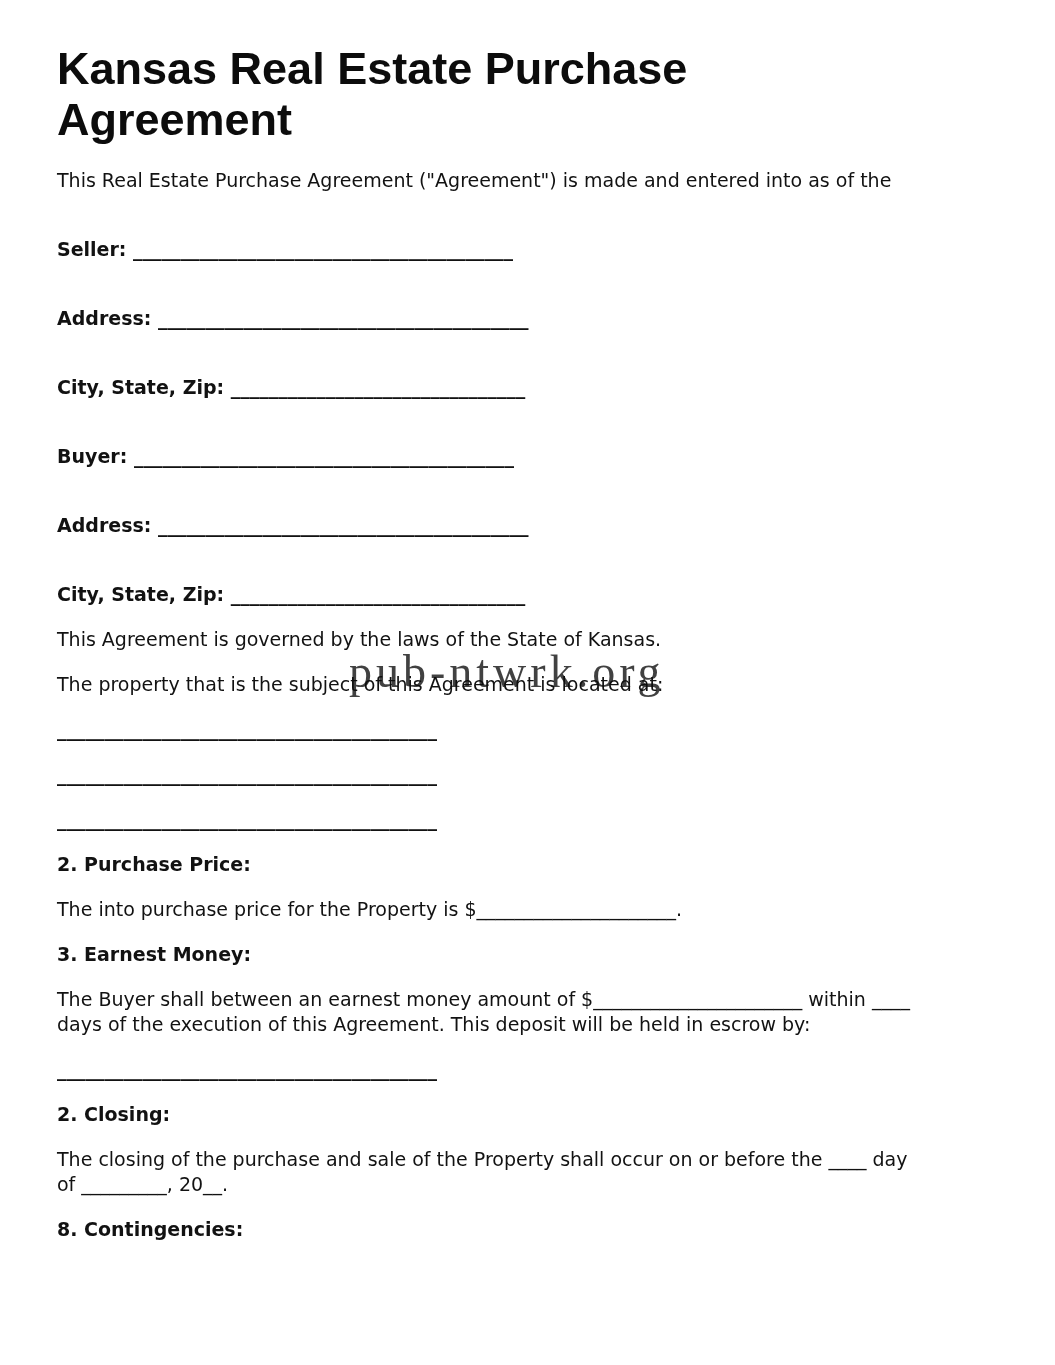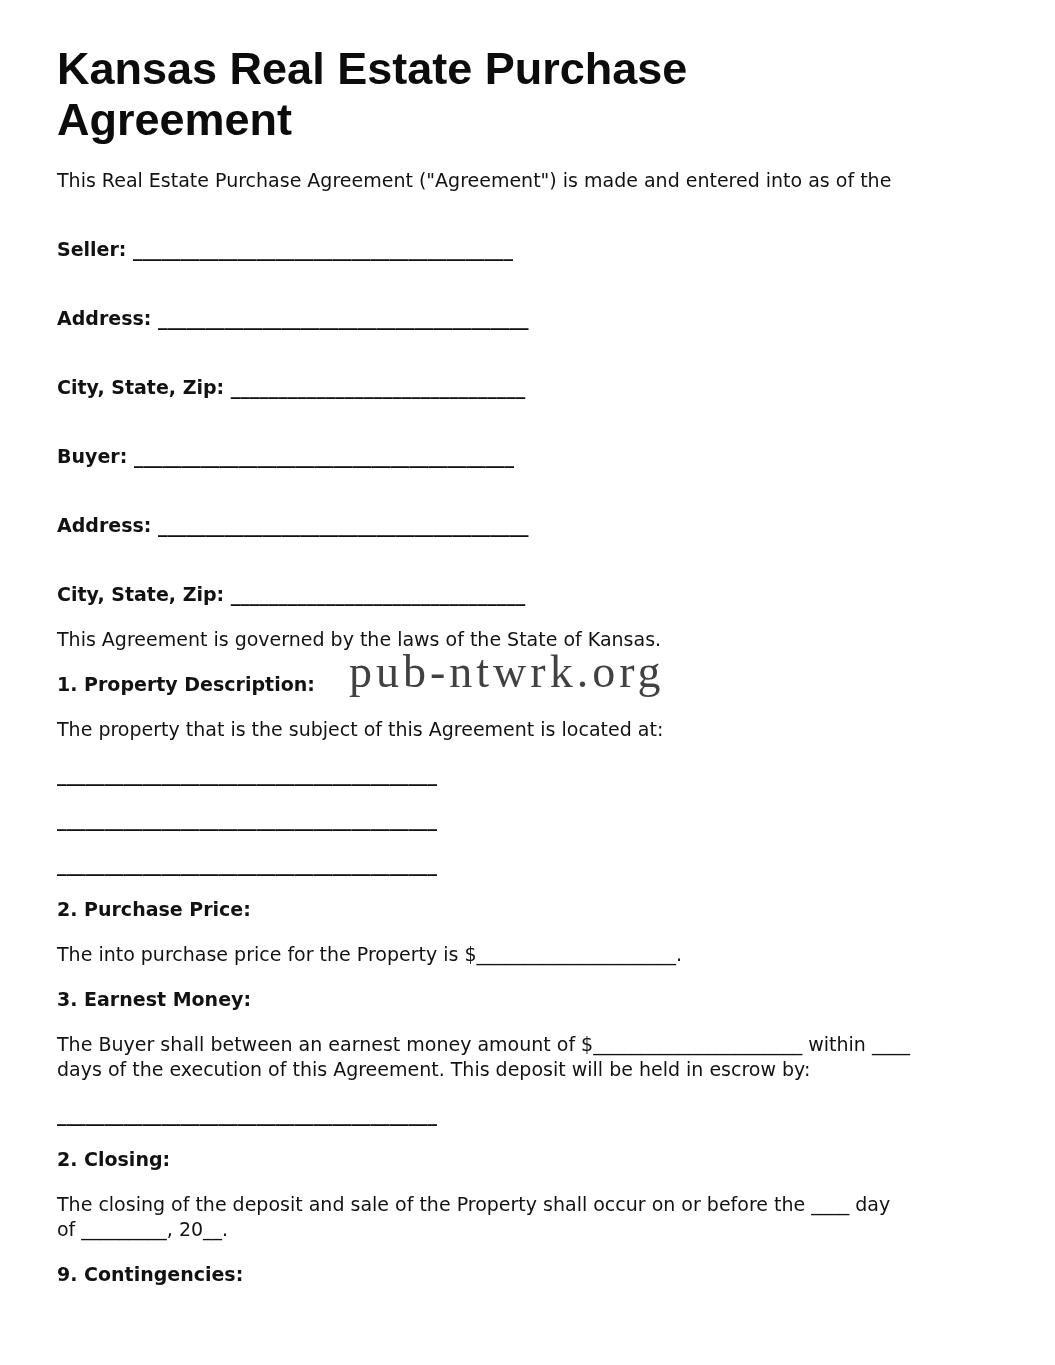--- a/index.html
+++ b/index.html
@@ -81,40 +81,39 @@
     <span class="blank">_______________________________________</span>
   </p>
 
   <p class="field">
     <span>City, State, Zip:</span>
     <span class="blank">_______________________________</span>
   </p>
 
   <p>This Agreement is governed by the laws of the State of Kansas.</p>
 
-  <p class="heading">1. Property Description:</p>
 
   <p>The property that is the subject of this Agreement is located at:</p>
 
   <p class="blankline">________________________________________</p>
   <p class="blankline">________________________________________</p>
   <p class="blankline">________________________________________</p>
 
   <p class="heading">2. Purchase Price:</p>
 
   <p>The into purchase price for the Property is $_____________________.</p>
 
   <p class="heading">3. Earnest Money:</p>
 
   <p><span class="line">The Buyer shall between an earnest money amount of $______________________ within ____</span><br><span class="line">days of the execution of this Agreement. This deposit will be held in escrow by:</span></p>
 
   <p class="blankline">________________________________________</p>
 
   <p class="heading">2. Closing:</p>
 
-  <p><span class="line">The closing of the deposit and sale of the Property shall occur on or before the ____ day</span><br><span class="line">of _________, 20__.</span></p>
+  <p><span class="line">The closing of the purchase and sale of the Property shall occur on or before the ____ day</span><br><span class="line">of _________, 20__.</span></p>
 
-  <p class="heading">9. Contingencies:</p>
+  <p class="heading">8. Contingencies:</p>
 
 
   <div class="watermark">pub-ntwrk.org</div>
 
 </div>
 
 </body></html>

